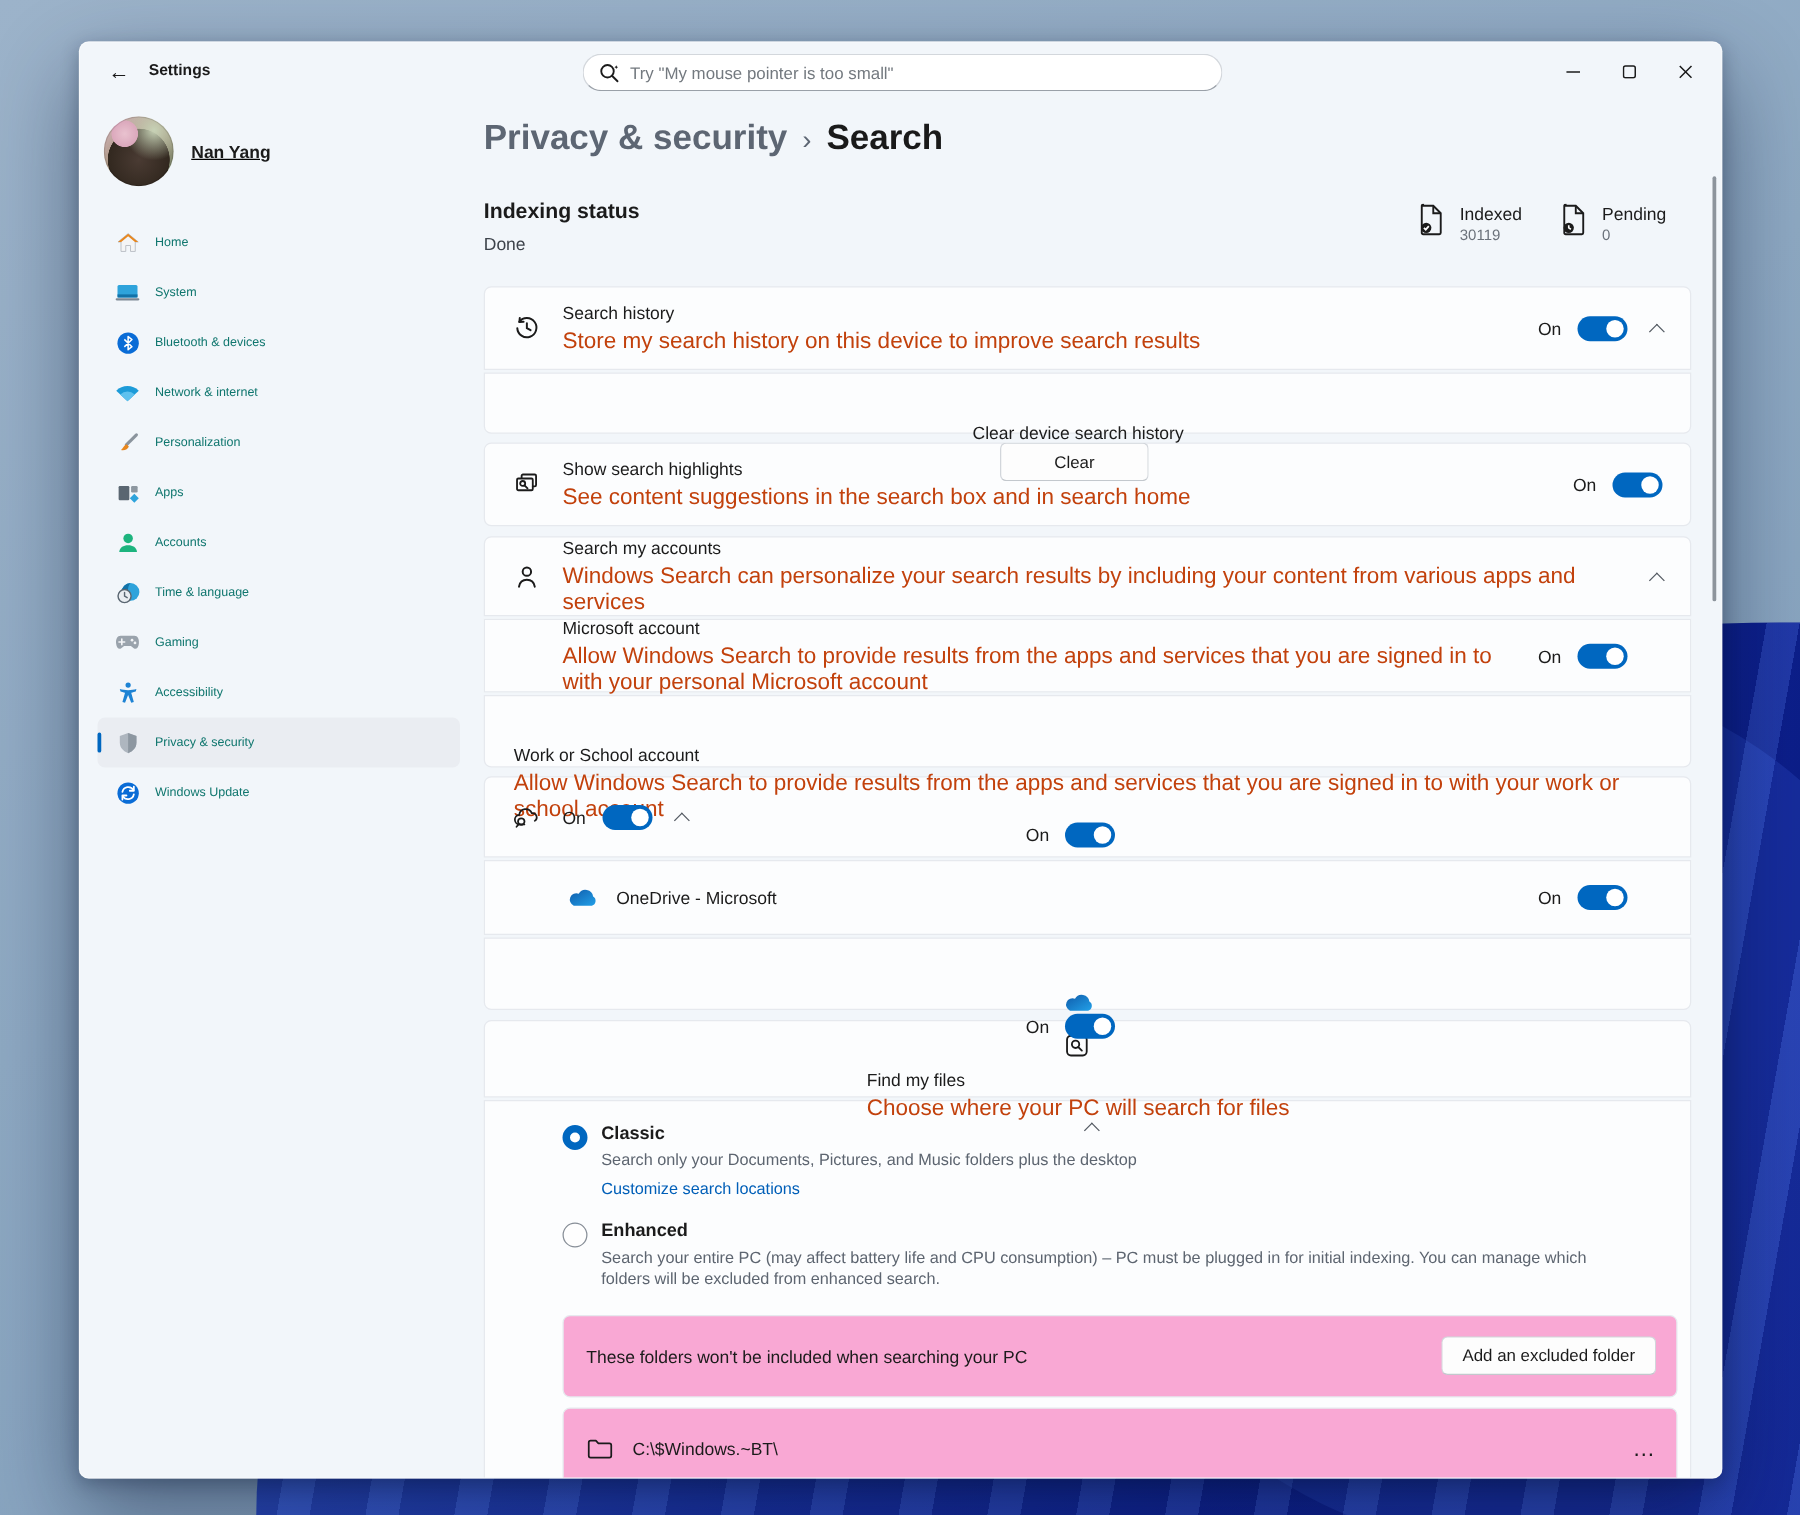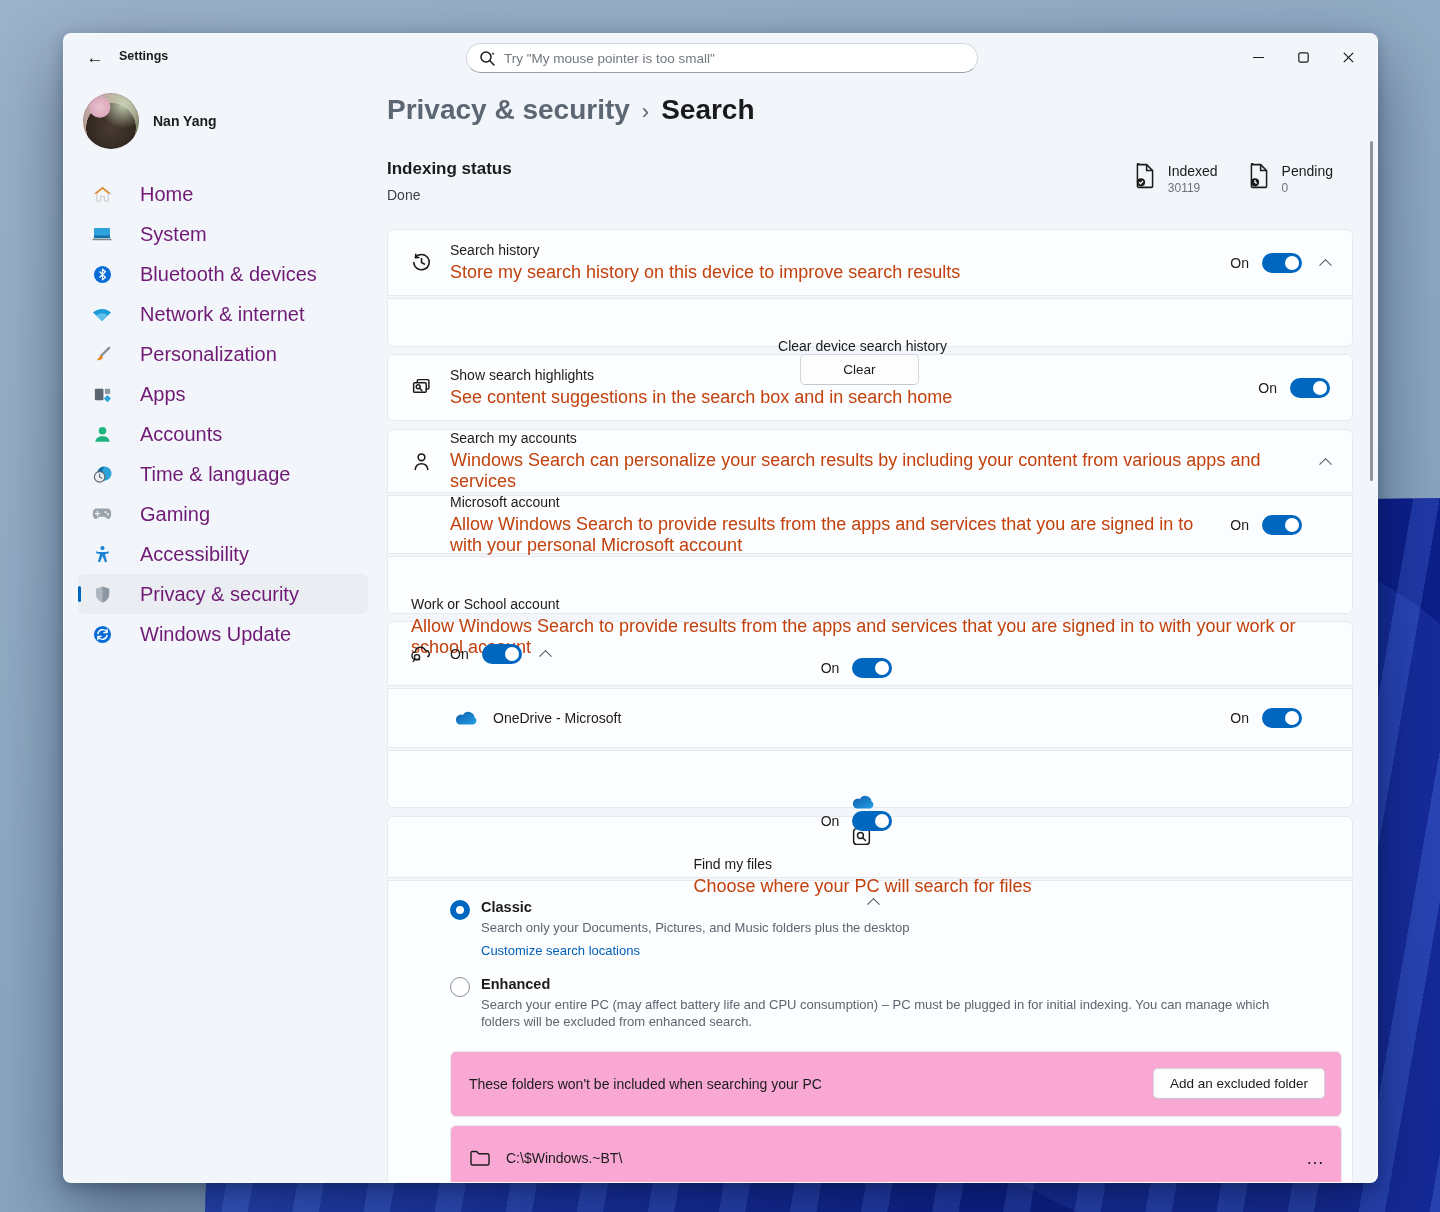--- a/index.html
+++ b/index.html
@@ -34,37 +34,37 @@
     border:1px solid #d3d7dc; border-bottom-color:#9aa0a8; border-radius:16px;
     display:flex; align-items:center; padding:0 12px; gap:8px; }
   .searchbox input { border:none; outline:none; flex:1; font-size:13.5px; color:#1b1b1b;
     font-family:"Liberation Sans","DejaVu Sans",sans-serif; background:transparent; }
   .searchbox input::placeholder { color:#73797f; }
   .win-controls { position:absolute; right:6px; top:6px; display:flex; }
   .win-btn { width:45px; height:34px; display:flex; align-items:center; justify-content:center; cursor:pointer; }
 
   
   .sidebar { position:absolute; left:14px; top:56px; width:290px; }
-  .profile { display:flex; align-items:center; gap:14px; padding:4px 4px 4px 5px; height:62px; cursor:pointer; }
+  .profile { display:flex; align-items:center; gap:14px; padding:4px 4px 4px 5px; height:62px; cursor:pointer;text-decoration:underline; }
   .avatar { width:56px; height:56px; border-radius:50%;
     background:
       radial-gradient(circle at 30% 25%, #e9c2cf 0%, #dba8bc 18%, transparent 19%),
       radial-gradient(circle at 72% 20%, #c7d2b6 0%, transparent 40%),
       radial-gradient(circle at 50% 62%, #4a3b33 0%, #32281f 55%, transparent 56%),
       linear-gradient(140deg,#d9b9c4 0%, #a8957f 45%, #6f8567 100%);
     box-shadow:inset 0 0 0 1px rgba(0,0,0,.12); }
   .profile-name { font-size:14px; font-weight:700; color:#1b1b1b; }
   .nav { margin-top:22px; }
   .nav-item { position:relative; height:40px; display:flex; align-items:center; gap:12px;
     padding-left:14px; border-radius:6px; cursor:pointer; }
   .nav-item.selected { background:#eaedf2; }
   .nav-item.selected .sel-pill { position:absolute; left:0; top:12px; width:3px; height:16px;
     border-radius:2px; background:#0067c0; }
   .nav-icon { width:20px; height:20px; display:flex; align-items:center; justify-content:center; flex:0 0 20px; }
-  .nav-label { font-size:20px; color:#701a75;margin-left:16px; }
+  .nav-label { font-size:10px; color:#0f766e; }
 
   
   .main { position:absolute; left:323px; top:56px; width:966px; }
   .breadcrumb { display:flex; align-items:baseline; gap:12px; margin-top:4px; }
   .crumb-parent { font-size:28px; font-weight:700; color:#5d6673; cursor:pointer; }
   .crumb-sep { font-size:22px; color:#5d6673; }
   .crumb-current { font-size:28px; font-weight:700; color:#1a1a1a; }
 
   .index-block { margin-top:33px; display:flex; justify-content:space-between; align-items:flex-start; }
   .index-title { font-size:17px; font-weight:700; color:#1b1b1b; }

